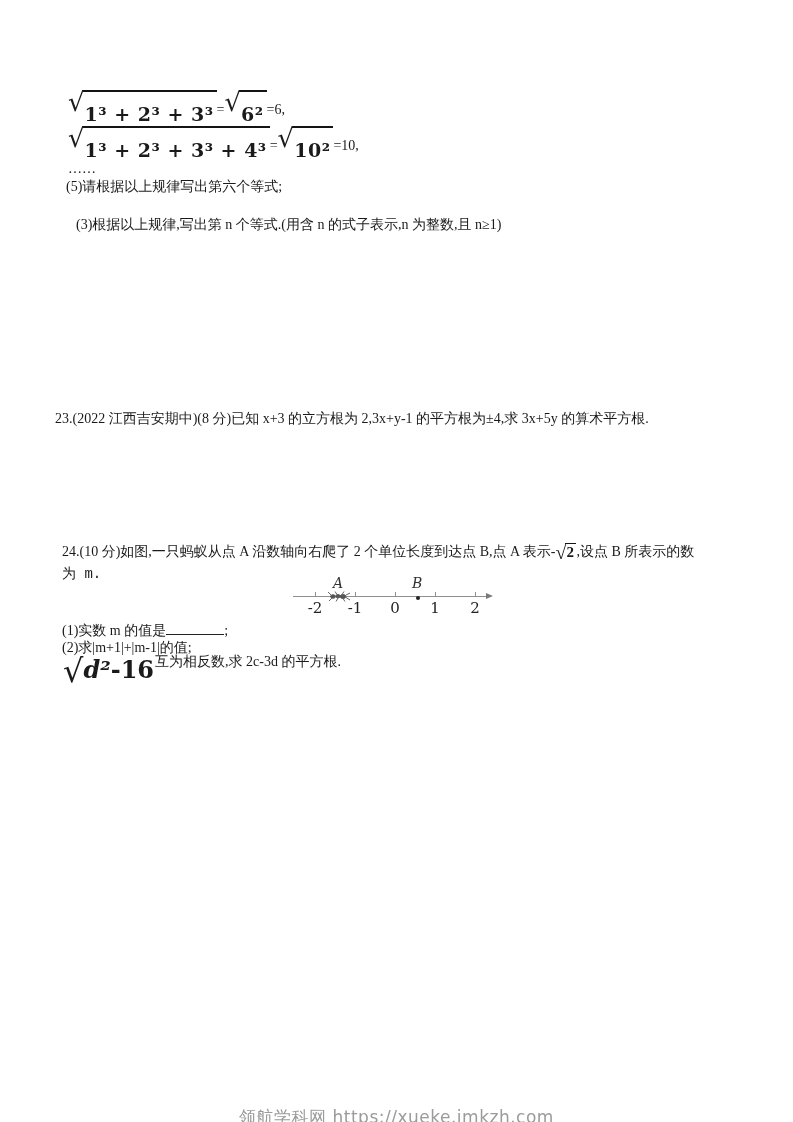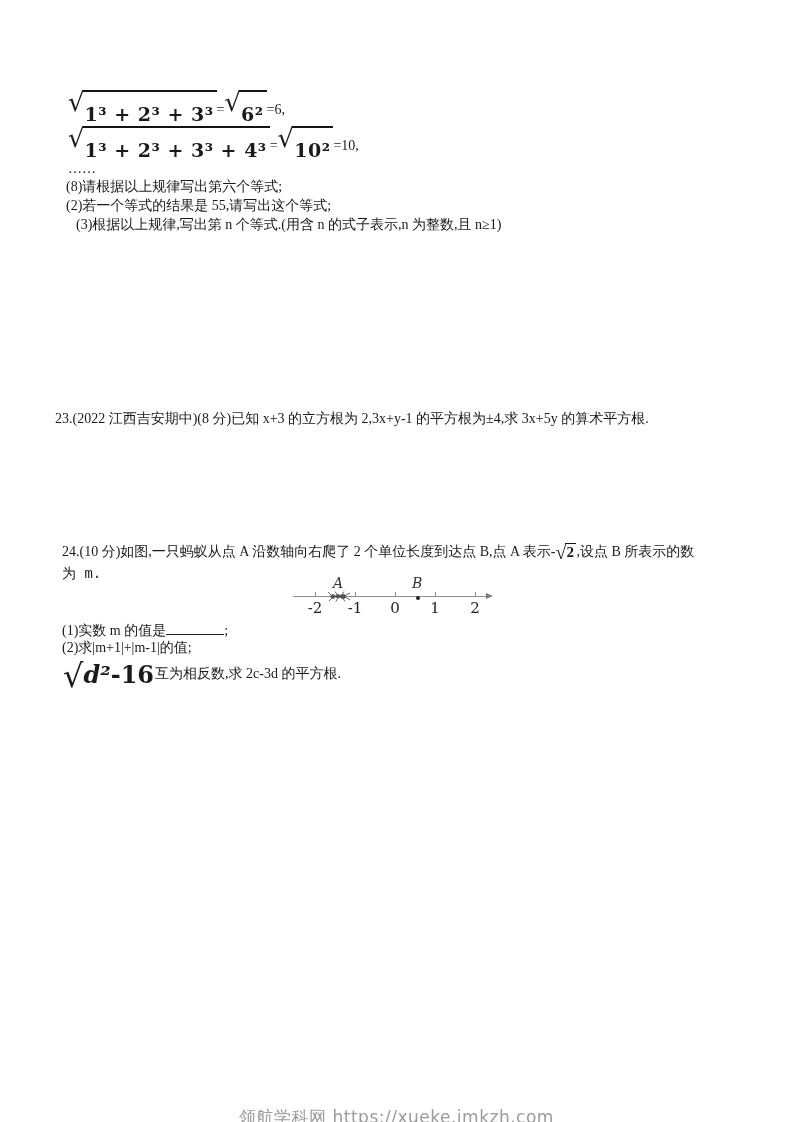--- a/index.html
+++ b/index.html
@@ -68,21 +68,21 @@
   .ant-svg { position:absolute; }
   
   .footer {
     position:absolute; left:0; top:1066px; width:100%;
     text-align:center;
     font-family:"DejaVu Sans","Liberation Sans",sans-serif;
     font-size:17px; color:#9b9b9b;
     letter-spacing:0.5px;
     margin-top:40px;
   }
-  .flexline { display:flex; align-items:center; font-size:14px; white-space:nowrap; }
+  .flexline { display:flex; align-items:flex-start; font-size:14px; white-space:nowrap; }
 </style>
 </head>
 <body>
 
 <div class="sheet">
 
   <div class="abs mathline" style="left:68px; top:90px;">
     <span class="sqrt">
       <span class="rsign">√</span>
       <span class="radicand">1³ + 2³ + 3³</span>
@@ -103,22 +103,21 @@
     <span class="eq">=</span>
     <span class="sqrt">
       <span class="rsign">√</span>
       <span class="radicand">10²</span>
     </span>
     <span class="eq">=10,</span>
   </div>
 
   <div class="abs text-line" style="left:68px; top:160px;">……</div>
 
-  <div class="abs text-line" style="left:66px; top:178px;">(8)请根据以上规律写出第六个等式;</div>
-  <div class="abs text-line" style="left:66px; top:197px;">(2)若一个等式的结果是 55,请写出这个等式;</div>
+  <div class="abs text-line" style="left:66px; top:178px;">(5)请根据以上规律写出第六个等式;</div>
   <div class="abs text-line" style="left:76px; top:216px;">(3)根据以上规律,写出第 n 个等式.(用含 n 的式子表示,n 为整数,且 n≥1)</div>
 
   <div class="abs text-line" style="left:55px; top:410px;">23.(2022 江西吉安期中)(8 分)已知 x+3 的立方根为 2,3x+y-1 的平方根为±4,求 3x+5y 的算术平方根.</div>
 
   <div class="abs flexline" style="left:62px; top:543px;">
     <span>24.(10 分)如图,一只蚂蚁从点 A 沿数轴向右爬了 2 个单位长度到达点 B,点 A 表示-</span>
     <span class="sqrt-s">
       <span class="rsign">√</span>
       <span class="radicand">2</span>
     </span>

